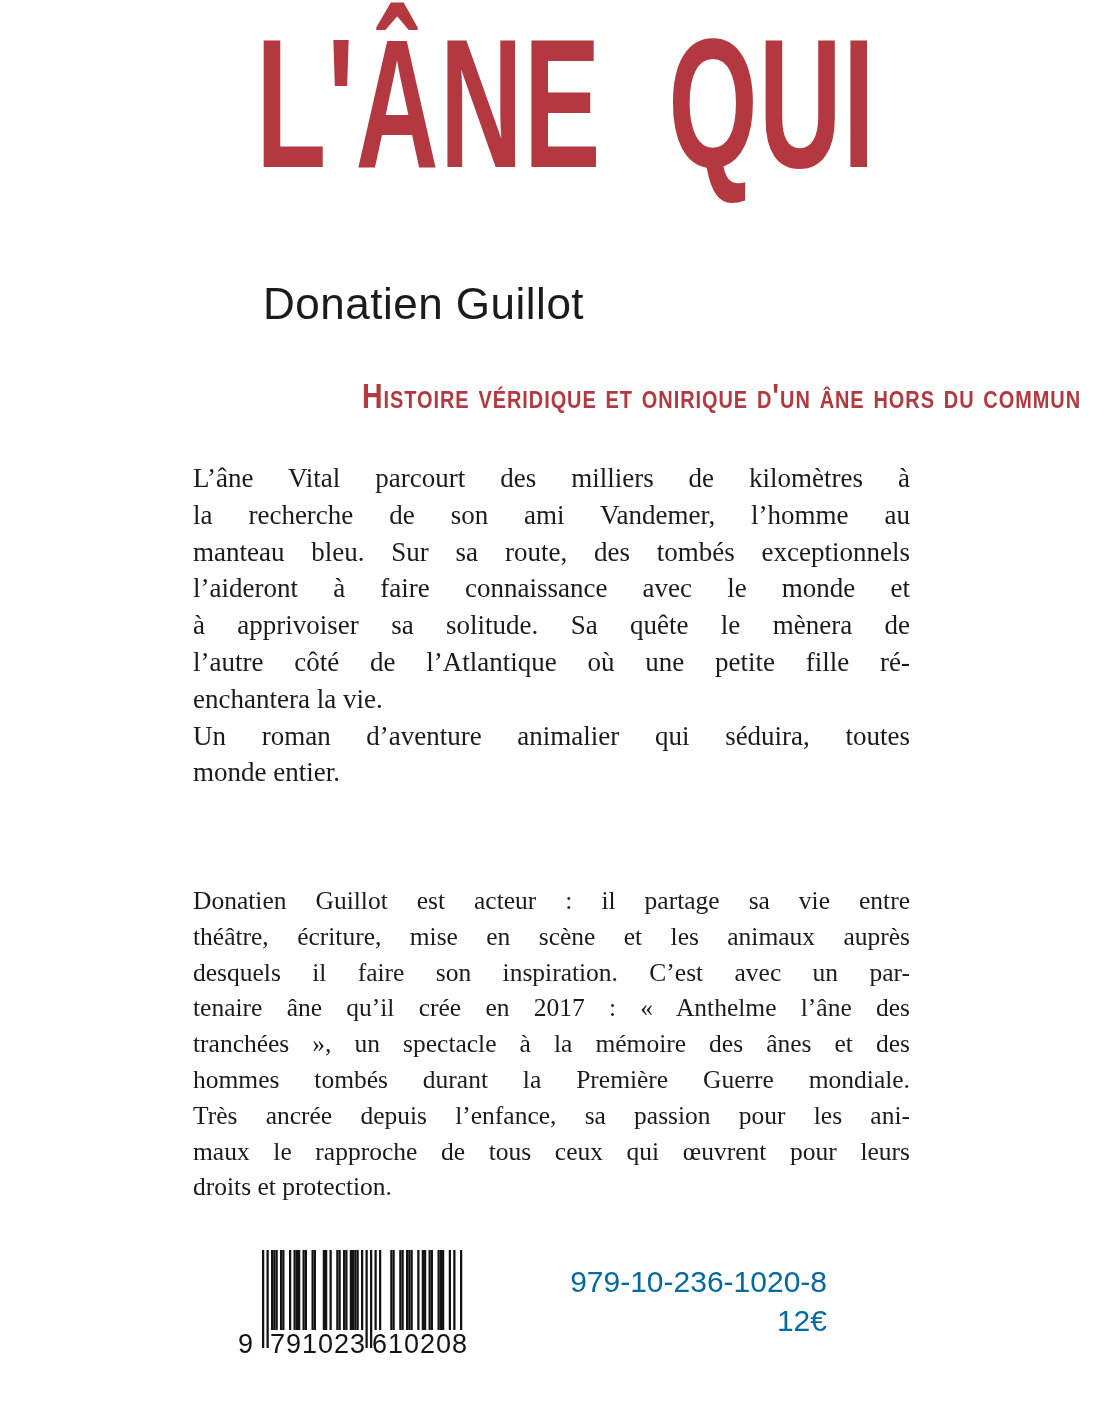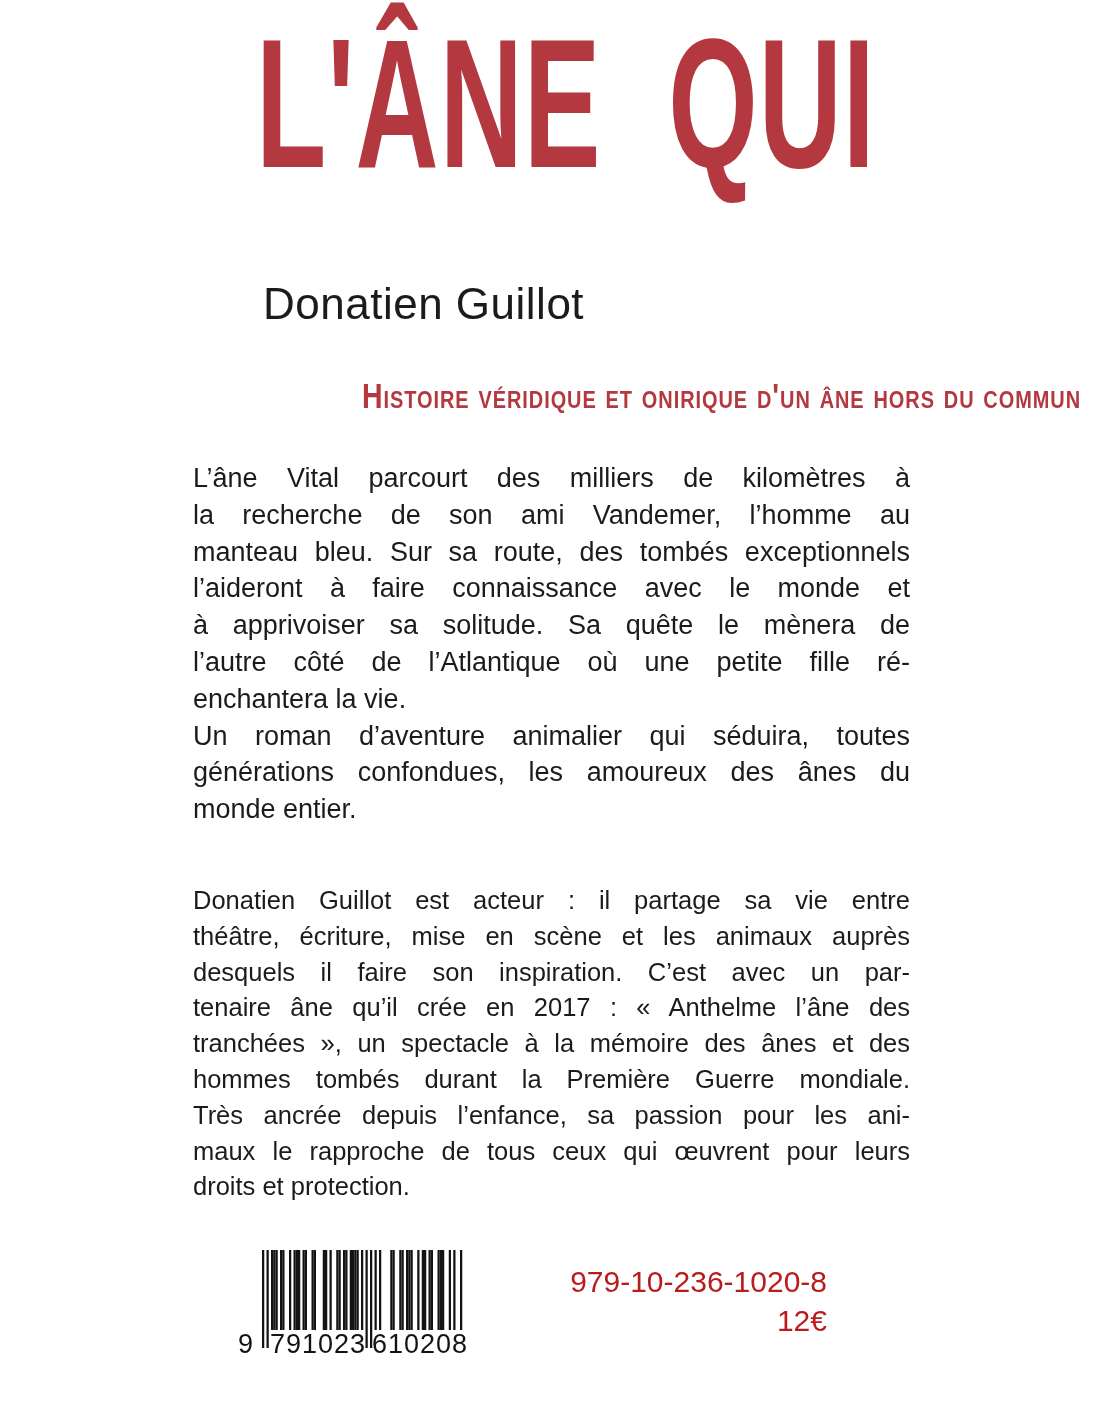--- a/index.html
+++ b/index.html
@@ -22,37 +22,37 @@
   .tagline-wrap{position:absolute;left:0;right:0;top:377px;text-align:right;}
   .tagline{
     display:inline-block;font-weight:bold;font-size:30px;line-height:1.1;
     font-variant:small-caps;letter-spacing:1px;white-space:nowrap;
     transform:scale(0.95,1.15);transform-origin:center top;
   }
   
   .textblock{position:absolute;left:193px;width:717px;}
   .synopsis{top:460px;font-size:27px;line-height:36.8px;}
   .bio{top:883px;font-size:25.5px;line-height:35.8px;}
-  .para{margin:0;}
+  .para{margin:0;font-family:Liberation Serif, serif;}
   .line{text-align:justify;text-align-last:justify;}
   .line-end{text-align-last:left;}
   
   .barcode{position:absolute;left:262px;top:1250px;width:214px;height:112px;}
   .barcode svg{position:absolute;left:0;top:0;}
   .barcode svg rect{fill:#131313;}
   .bc-digit{
     position:absolute;font-size:27px;line-height:28px;color:#131313;
     font-family:"Liberation Sans",sans-serif;
   }
   .bc-first{left:-24px;top:80px;}
   .bc-left{left:8px;top:80px;width:92px;text-align:center;letter-spacing:1px;}
   .bc-right{left:110px;top:80px;width:92px;text-align:center;letter-spacing:1px;}
   .pricing{
     position:absolute;top:1262px;right:273px;text-align:right;
-    font-size:30px;line-height:39px;color:#b91c1c;
+    font-size:30px;line-height:39px;color:#0369a1;
   }
 </style>
 </head>
 <body>
 
 <div class="page">
 
   <h1 class="title accent" style="color: rgb(180, 56, 63);">L'ÂNE QUI</h1>
 
   <div class="author">Donatien Guillot</div>
@@ -66,21 +66,20 @@
         <div class="line">L’âne Vital parcourt des milliers de kilomètres à</div>
         <div class="line">la recherche de son ami Vandemer, l’homme au</div>
         <div class="line">manteau bleu. Sur sa route, des tombés exceptionnels</div>
         <div class="line">l’aideront à faire connaissance avec le monde et</div>
         <div class="line">à apprivoiser sa solitude. Sa quête le mènera de</div>
         <div class="line">l’autre côté de l’Atlantique où une petite fille ré-</div>
         <div class="line line-end">enchantera la vie.</div>
       </div>
       <div class="para">
         <div class="line">Un roman d’aventure animalier qui séduira, toutes</div>
-        <div class="line">générations confondues, les amoureux des ânes du</div>
         <div class="line line-end">monde entier.</div>
       </div>
     </div>
 
   <div class="textblock bio">
       <div class="para">
         <div class="line">Donatien Guillot est acteur : il partage sa vie entre</div>
         <div class="line">théâtre, écriture, mise en scène et les animaux auprès</div>
         <div class="line">desquels il faire son inspiration. C’est avec un par-</div>
         <div class="line">tenaire âne qu’il crée en 2017 : « Anthelme l’âne des</div>

